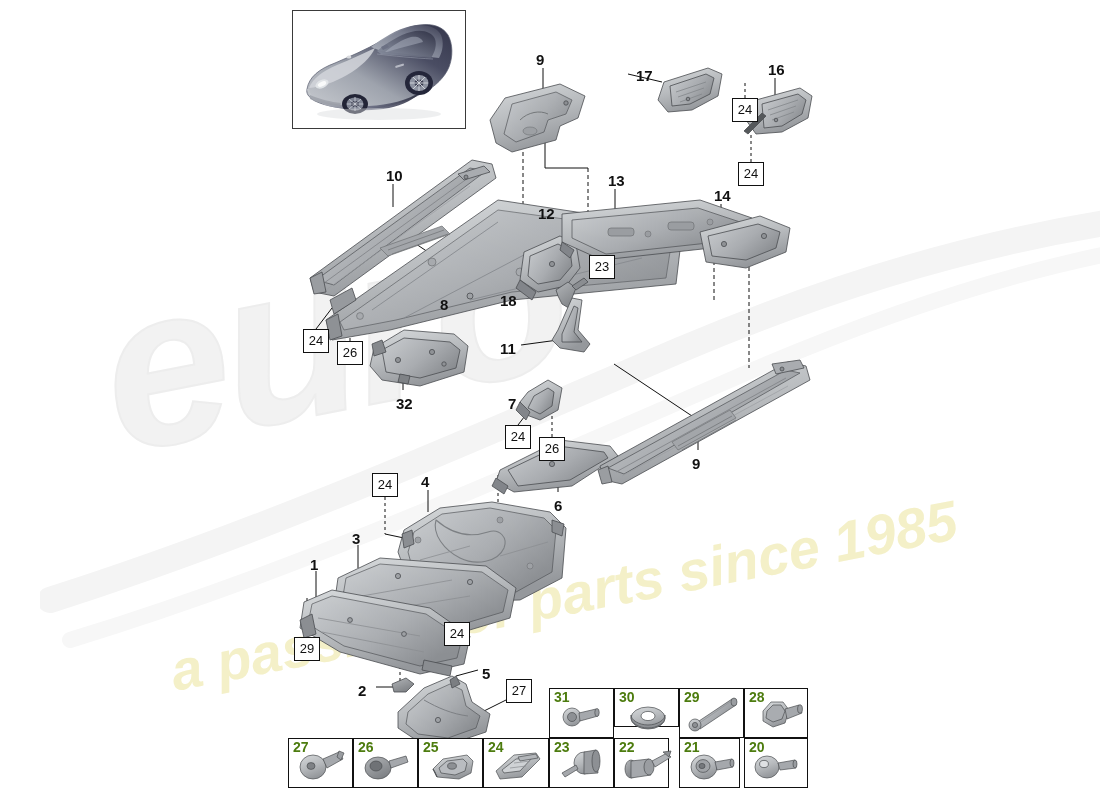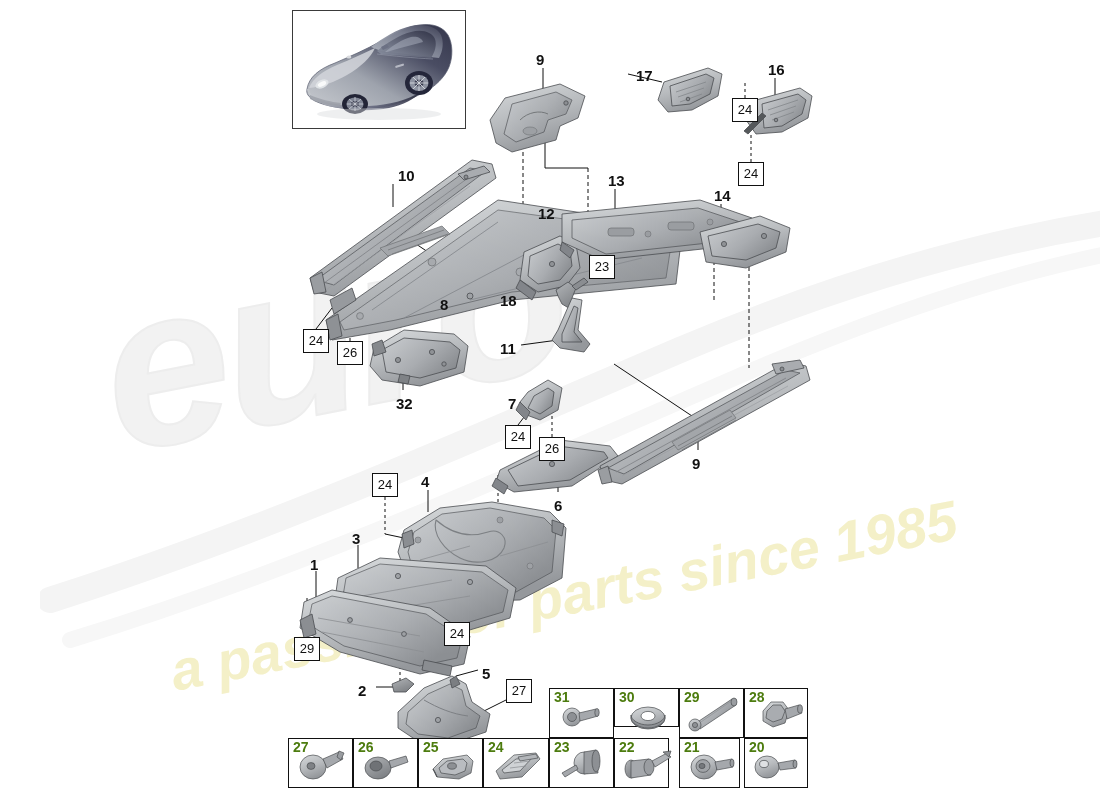--- a/index.html
+++ b/index.html
@@ -475,21 +475,21 @@
         <path d="M424,700 C438,708 452,714 468,716" fill="none" stroke="#7d8084" stroke-width="1"></path>
         <circle cx="438" cy="720" r="2.6" fill="#9ea1a5"></circle>
       </g>
 
     </g>
   </svg>
 
   <div class="lbl" style="left:536px;top:52px;">9</div>
   <div class="lbl" style="left:636px;top:68px;">17</div>
   <div class="lbl" style="left:768px;top:62px;">16</div>
-  <div class="lbl" style="left:398px;top:168px;">10</div>
+  <div class="lbl" style="left:386px;top:168px;">10</div>
   <div class="lbl" style="left:608px;top:173px;">13</div>
   <div class="lbl" style="left:714px;top:188px;">14</div>
   <div class="lbl" style="left:538px;top:206px;">12</div>
   <div class="lbl" style="left:440px;top:297px;">8</div>
   <div class="lbl" style="left:500px;top:293px;">18</div>
   <div class="lbl" style="left:500px;top:341px;">11</div>
   <div class="lbl" style="left:396px;top:396px;">32</div>
   <div class="lbl" style="left:508px;top:396px;">7</div>
   <div class="lbl" style="left:692px;top:456px;">9</div>
   <div class="lbl" style="left:554px;top:498px;">6</div>

